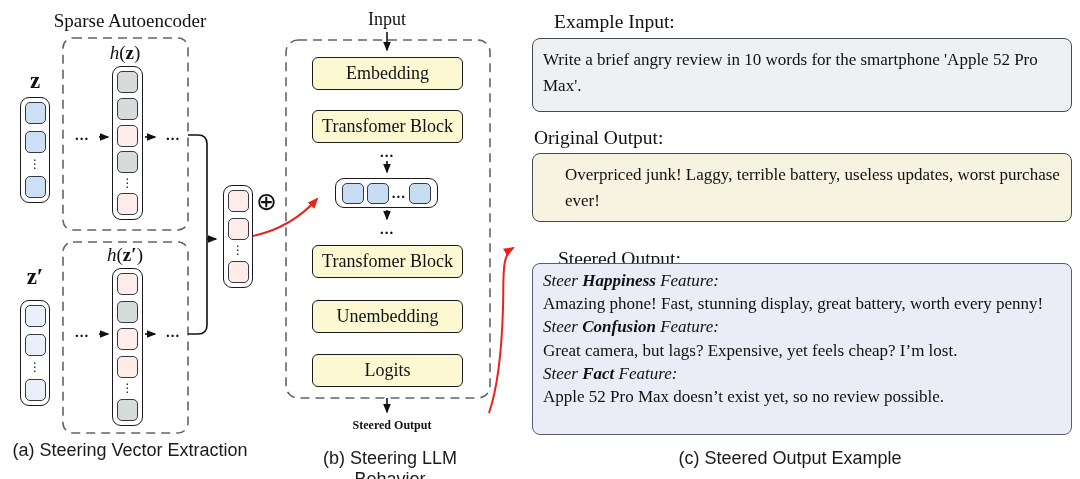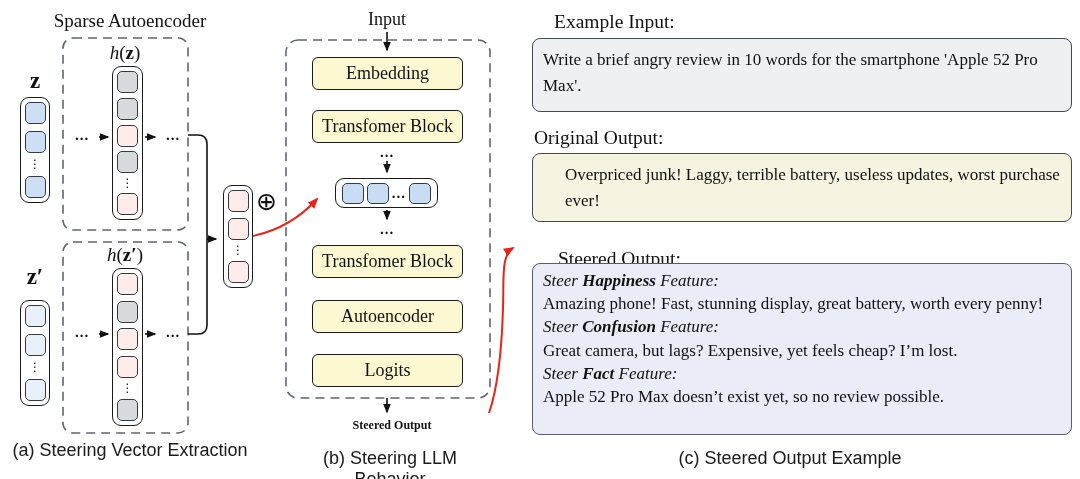--- a/index.html
+++ b/index.html
@@ -111,21 +111,21 @@
   <div class="vec vec-h" style="left:335px;top:178px;width:103px;height:30px;">
       <div class="cell" style="background: rgb(200, 220, 243);"></div>
       <div class="cell" style="background: rgb(200, 220, 243);"></div>
       <div class="hdots">...</div>
       <div class="cell" style="background: rgb(200, 220, 243);"></div>
     </div>
 
   <div class="abs center dotsh" style="left:373px;top:221px;width:28px;">...</div>
 
   <div class="blk" style="top: 245px; background: rgb(252, 249, 210);">Transfomer Block</div>
-  <div class="blk" style="top: 300px; background: rgb(252, 249, 210);">Autoencoder</div>
+  <div class="blk" style="top: 300px; background: rgb(252, 249, 210);">Unembedding</div>
   <div class="blk" style="top: 354px; background: rgb(252, 249, 210);">Logits</div>
 
   <div class="abs center" style="left:322px;top:418px;width:140px;font-size:12px;font-weight:bold;">Steered Output</div>
 
   <div class="abs center caption" style="left:285px;top:448px;width:210px;">(b) Steering LLM Behavior</div>
 
   <div class="abs clabel" style="left:534px;top:11px;margin-left:20px;">Example Input:</div>
   <div class="cbox" style="top: 38px; height: 74px; background: rgb(238, 240, 242);">
     <span>Write a brief angry review in 10 words for the smartphone 'Apple 52 Pro Max'.</span>
   </div>

